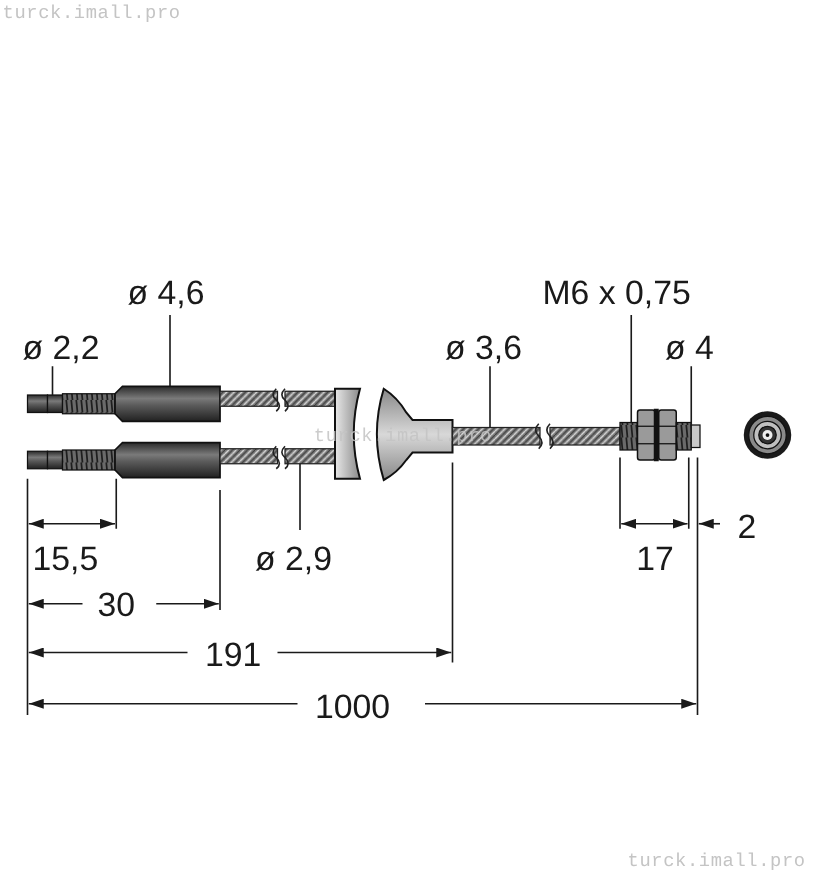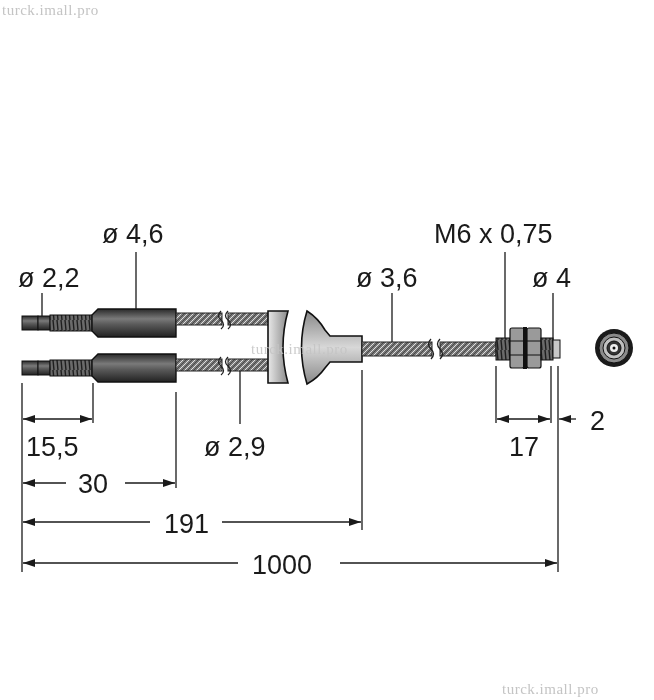--- a/index.html
+++ b/index.html
@@ -1,17 +1,17 @@
 <!DOCTYPE html>
 <html><head>
 <meta charset="utf-8">
 <style>
   html,body{margin:0;padding:0;background:#fff;}
   body{width:654px;height:700px;position:relative;overflow:hidden;font-family:"Liberation Sans","DejaVu Sans",sans-serif;}
-  .wm{position:absolute;font-family:Liberation Serif, serif;font-size:15px;color:#c4c4c4;letter-spacing:0.5px;}
+  .wm{position:absolute;font-family:Liberation Mono, monospace;font-size:15px;color:#c4c4c4;letter-spacing:0.5px;}
   svg{position:absolute;left:0;top:0;}
   .dim{font-family:"Liberation Sans","DejaVu Sans",sans-serif;font-size:27px;fill:#1a1a1a;}
 </style>
 </head>
 <body>
 
 <div class="wm" style="left:2px;top:2px;">turck.imall.pro</div>
 
 <svg width="654" height="700" viewBox="0 0 654 700">
   <defs>

